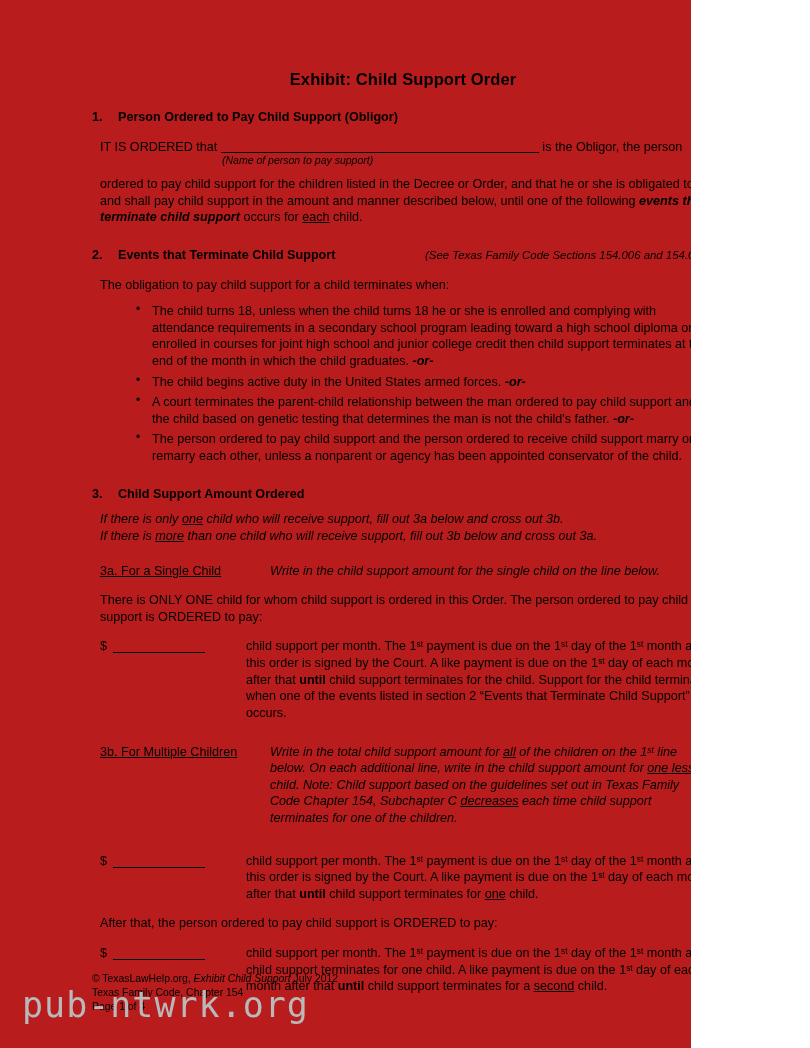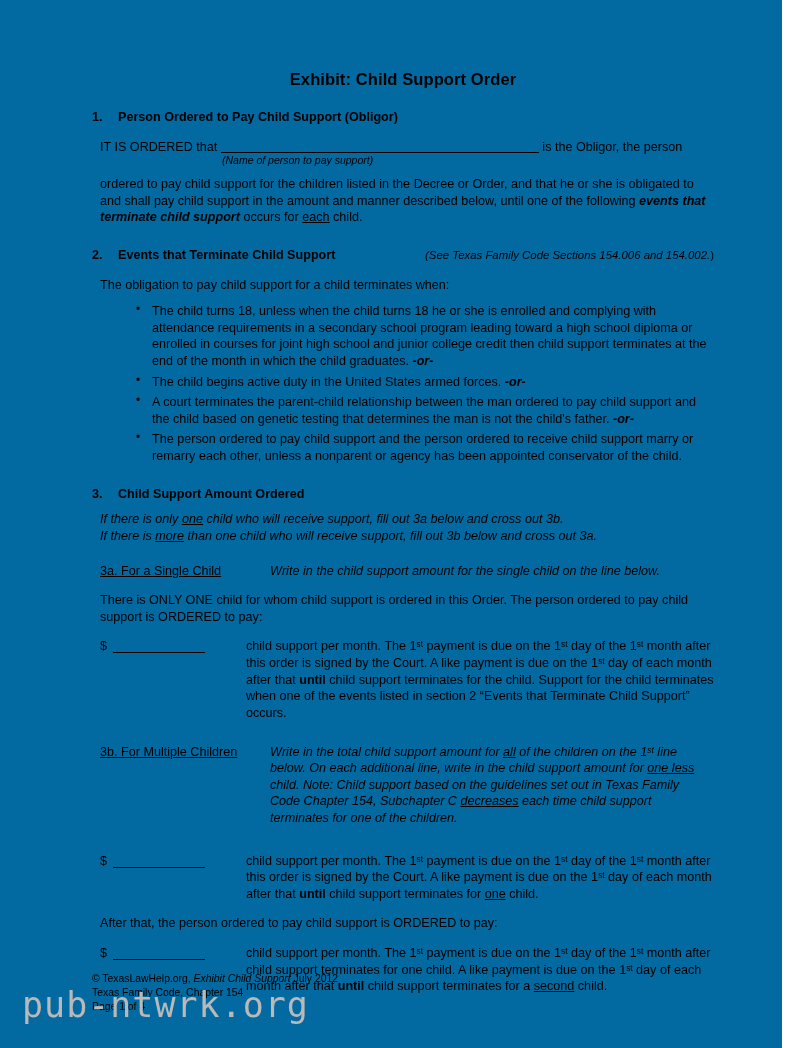--- a/index.html
+++ b/index.html
@@ -3,26 +3,27 @@
 <meta charset="utf-8">
 <title>Exhibit: Child Support Order</title>
 <style>
   html, body {
     margin: 0;
     padding: 0;
     background: #ffffff;
   }
   .page {
     position: relative;
-    width: 782px;
+    width: 660px;
     height: 1048px;
-    background: #0369a1;
+    background: #b91c1c;
     overflow: hidden;
     font-family: "Liberation Sans", sans-serif;
     color: #000000;
+    padding-left: 31px;
     -webkit-font-smoothing: antialiased;
   }
   .content {
     position: absolute;
     left: 92px;
     top: 0;
     width: 622px;
   }
 
   

